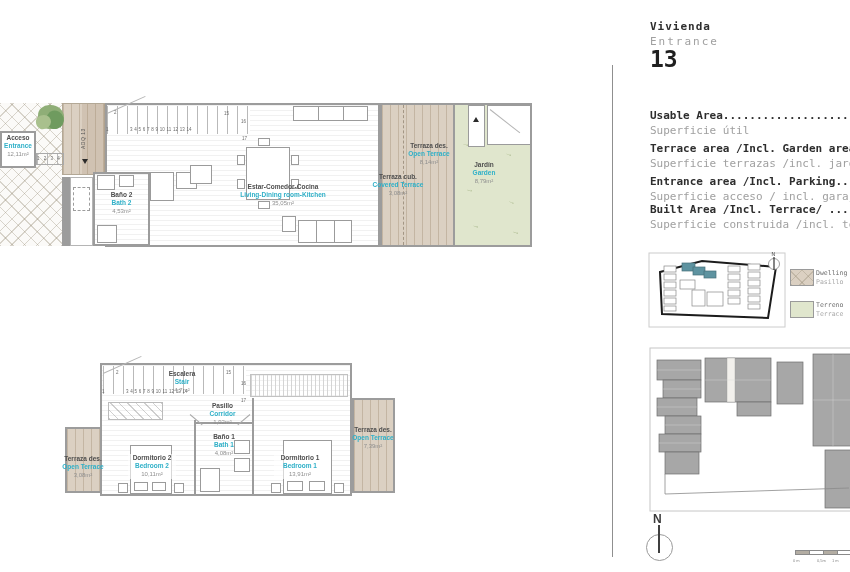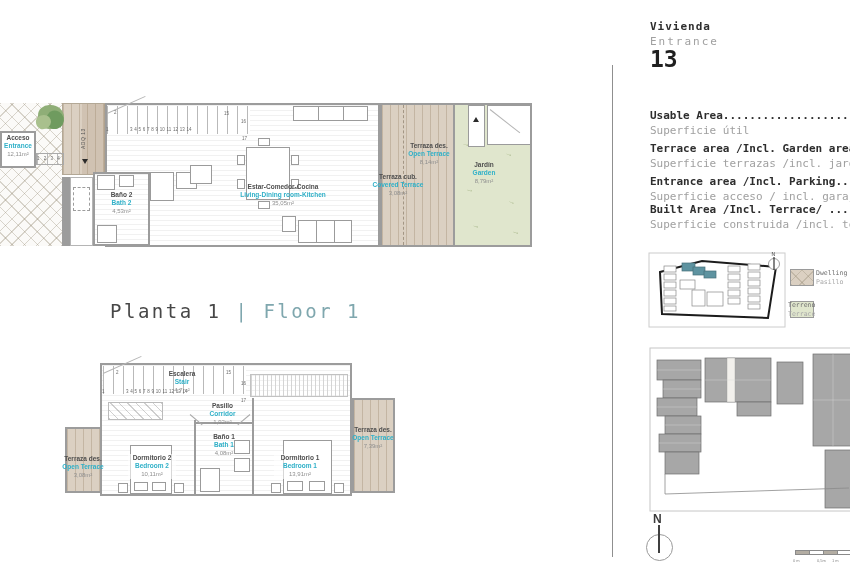--- a/index.html
+++ b/index.html
@@ -151,25 +151,20 @@
       <div class="m2">8,79m²</div>
     </div>
     <span class="garr" style="left:462px;top:36px;transform:rotate(15deg);">→</span>
     <span class="garr" style="left:505px;top:46px;transform:rotate(20deg);">→</span>
     <span class="garr" style="left:466px;top:82px;transform:rotate(12deg);">→</span>
     <span class="garr" style="left:508px;top:94px;transform:rotate(22deg);">→</span>
     <span class="garr" style="left:472px;top:118px;transform:rotate(16deg);">→</span>
     <span class="garr" style="left:512px;top:124px;transform:rotate(18deg);">→</span>
   </div>
 
-  <div class="ptitle" style="left:110px;top:300px;">
-    <span>Planta 1</span>
-    <span class="en">|</span>
-    <span class="en">Floor 1</span>
-  </div>
 
   <div class="abs" style="left:60px;top:362px;width:340px;height:136px;">
 
     <div class="room planks" style="left:5px;top:65px;width:37px;height:66px;"></div>
     <div class="lbl" style="left:1px;top:93px;width:44px;">
       <div class="es">Terraza des.</div>
       <div class="en">Open Terrace</div>
       <div class="m2">3,08m²</div>
     </div>
 
@@ -292,21 +287,21 @@
     <line x1="128" y1="7" x2="128" y2="20" stroke="#333333" stroke-width="1.2"></line>
     <text x="125.5" y="6" font-size="5" fill="#333333" font-family="Liberation Sans, sans-serif">N</text>
   </svg>
 
   <div class="leg-swatch planks cross" style="left:790px;top:269px;"></div>
   <div class="leg-txt" style="left:816px;top:269px;">
     <div class="l1">Dwelling</div>
     <div class="l2">Pasillo</div>
   </div>
   <div class="leg-swatch" style="left:790px;top:301px;background:#e0e6cd;"></div>
-  <div class="leg-txt" style="left:788px;top:301px;">
+  <div class="leg-txt" style="left:816px;top:301px;">
     <div class="l1">Terreno</div>
     <div class="l2">Terrace</div>
   </div>
 
   <svg class="abs" style="left:649px;top:346px;" width="210" height="170" viewBox="0 0 210 170">
     <rect x="1" y="2" width="206" height="163" fill="#ffffff" stroke="#c6c6c6" stroke-width="1"></rect>
     <g fill="#a7a7a7" stroke="#6e6e6e" stroke-width="0.7">
       <rect x="8" y="14" width="44" height="20"></rect>
       <rect x="14" y="34" width="38" height="18"></rect>
       <rect x="8" y="52" width="40" height="18"></rect>

